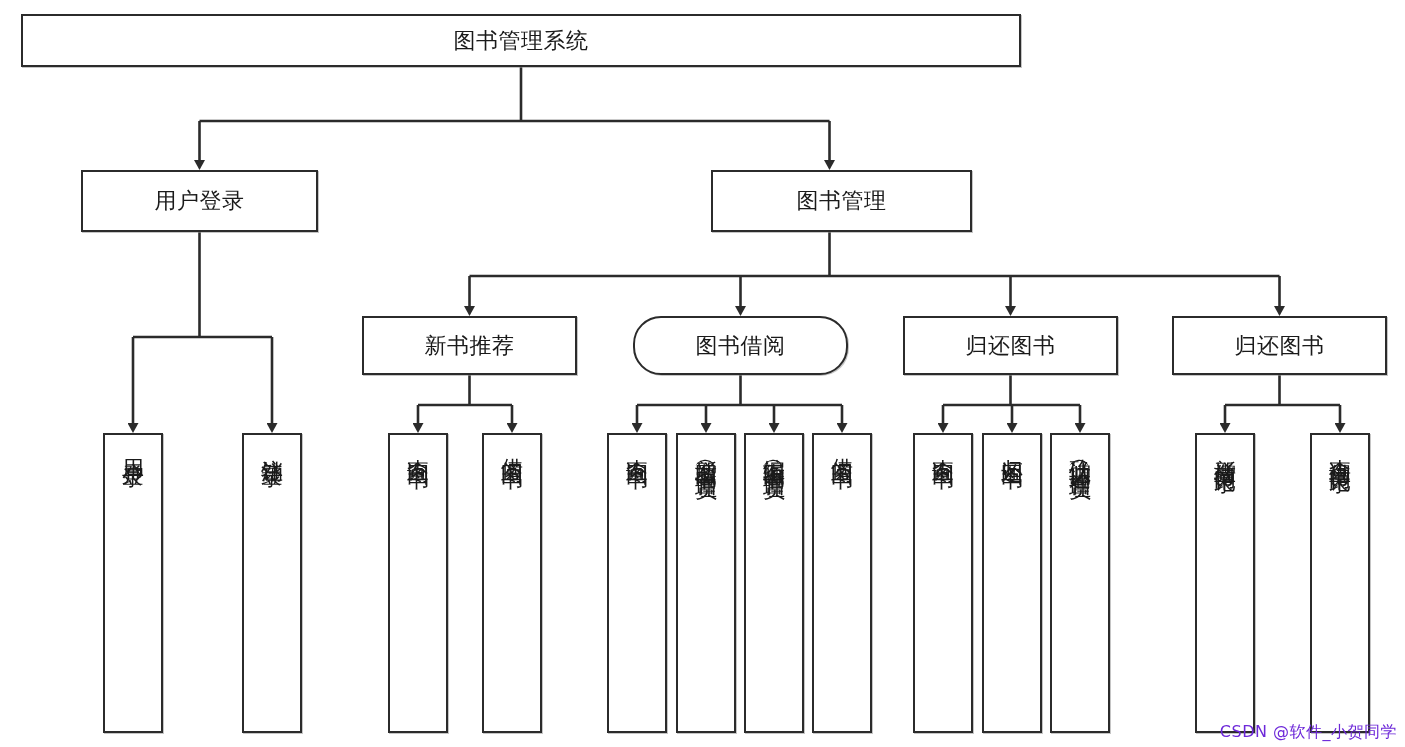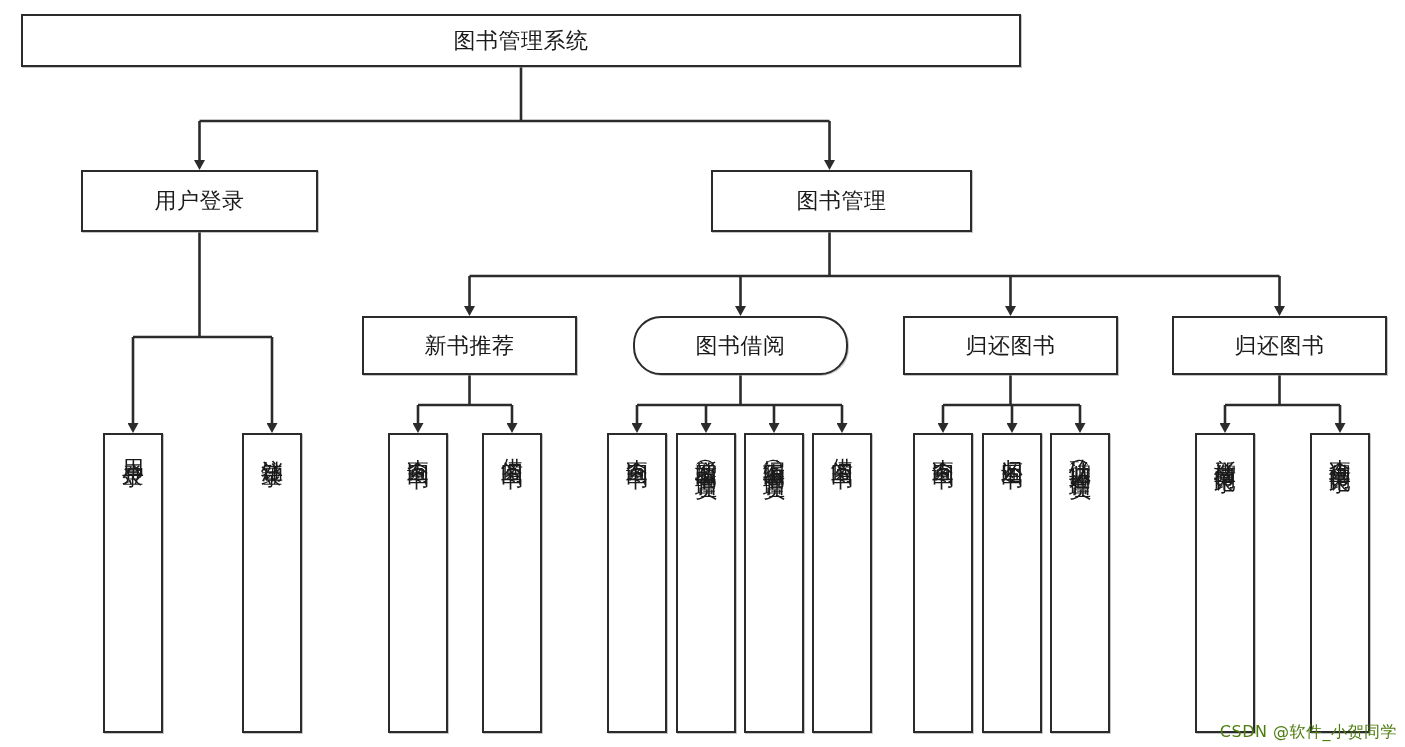--- a/index.html
+++ b/index.html
@@ -58,21 +58,21 @@
     text-orientation: upright;
     font-size: 22px;
     letter-spacing: 3px;
     line-height: 1;
   }
   .watermark {
     position: absolute;
     right: 8px;
     bottom: 4px;
     font-size: 16px;
-    color: #4d7c0f;
+    color: #6d28d9;
     white-space: nowrap;
     letter-spacing: 0.5px;
   }
 </style>
 </head>
 <body>
 
 <div id="diagram-root">
 
   <svg class="edges" viewBox="0 0 1405 747" xmlns="http://www.w3.org/2000/svg">

